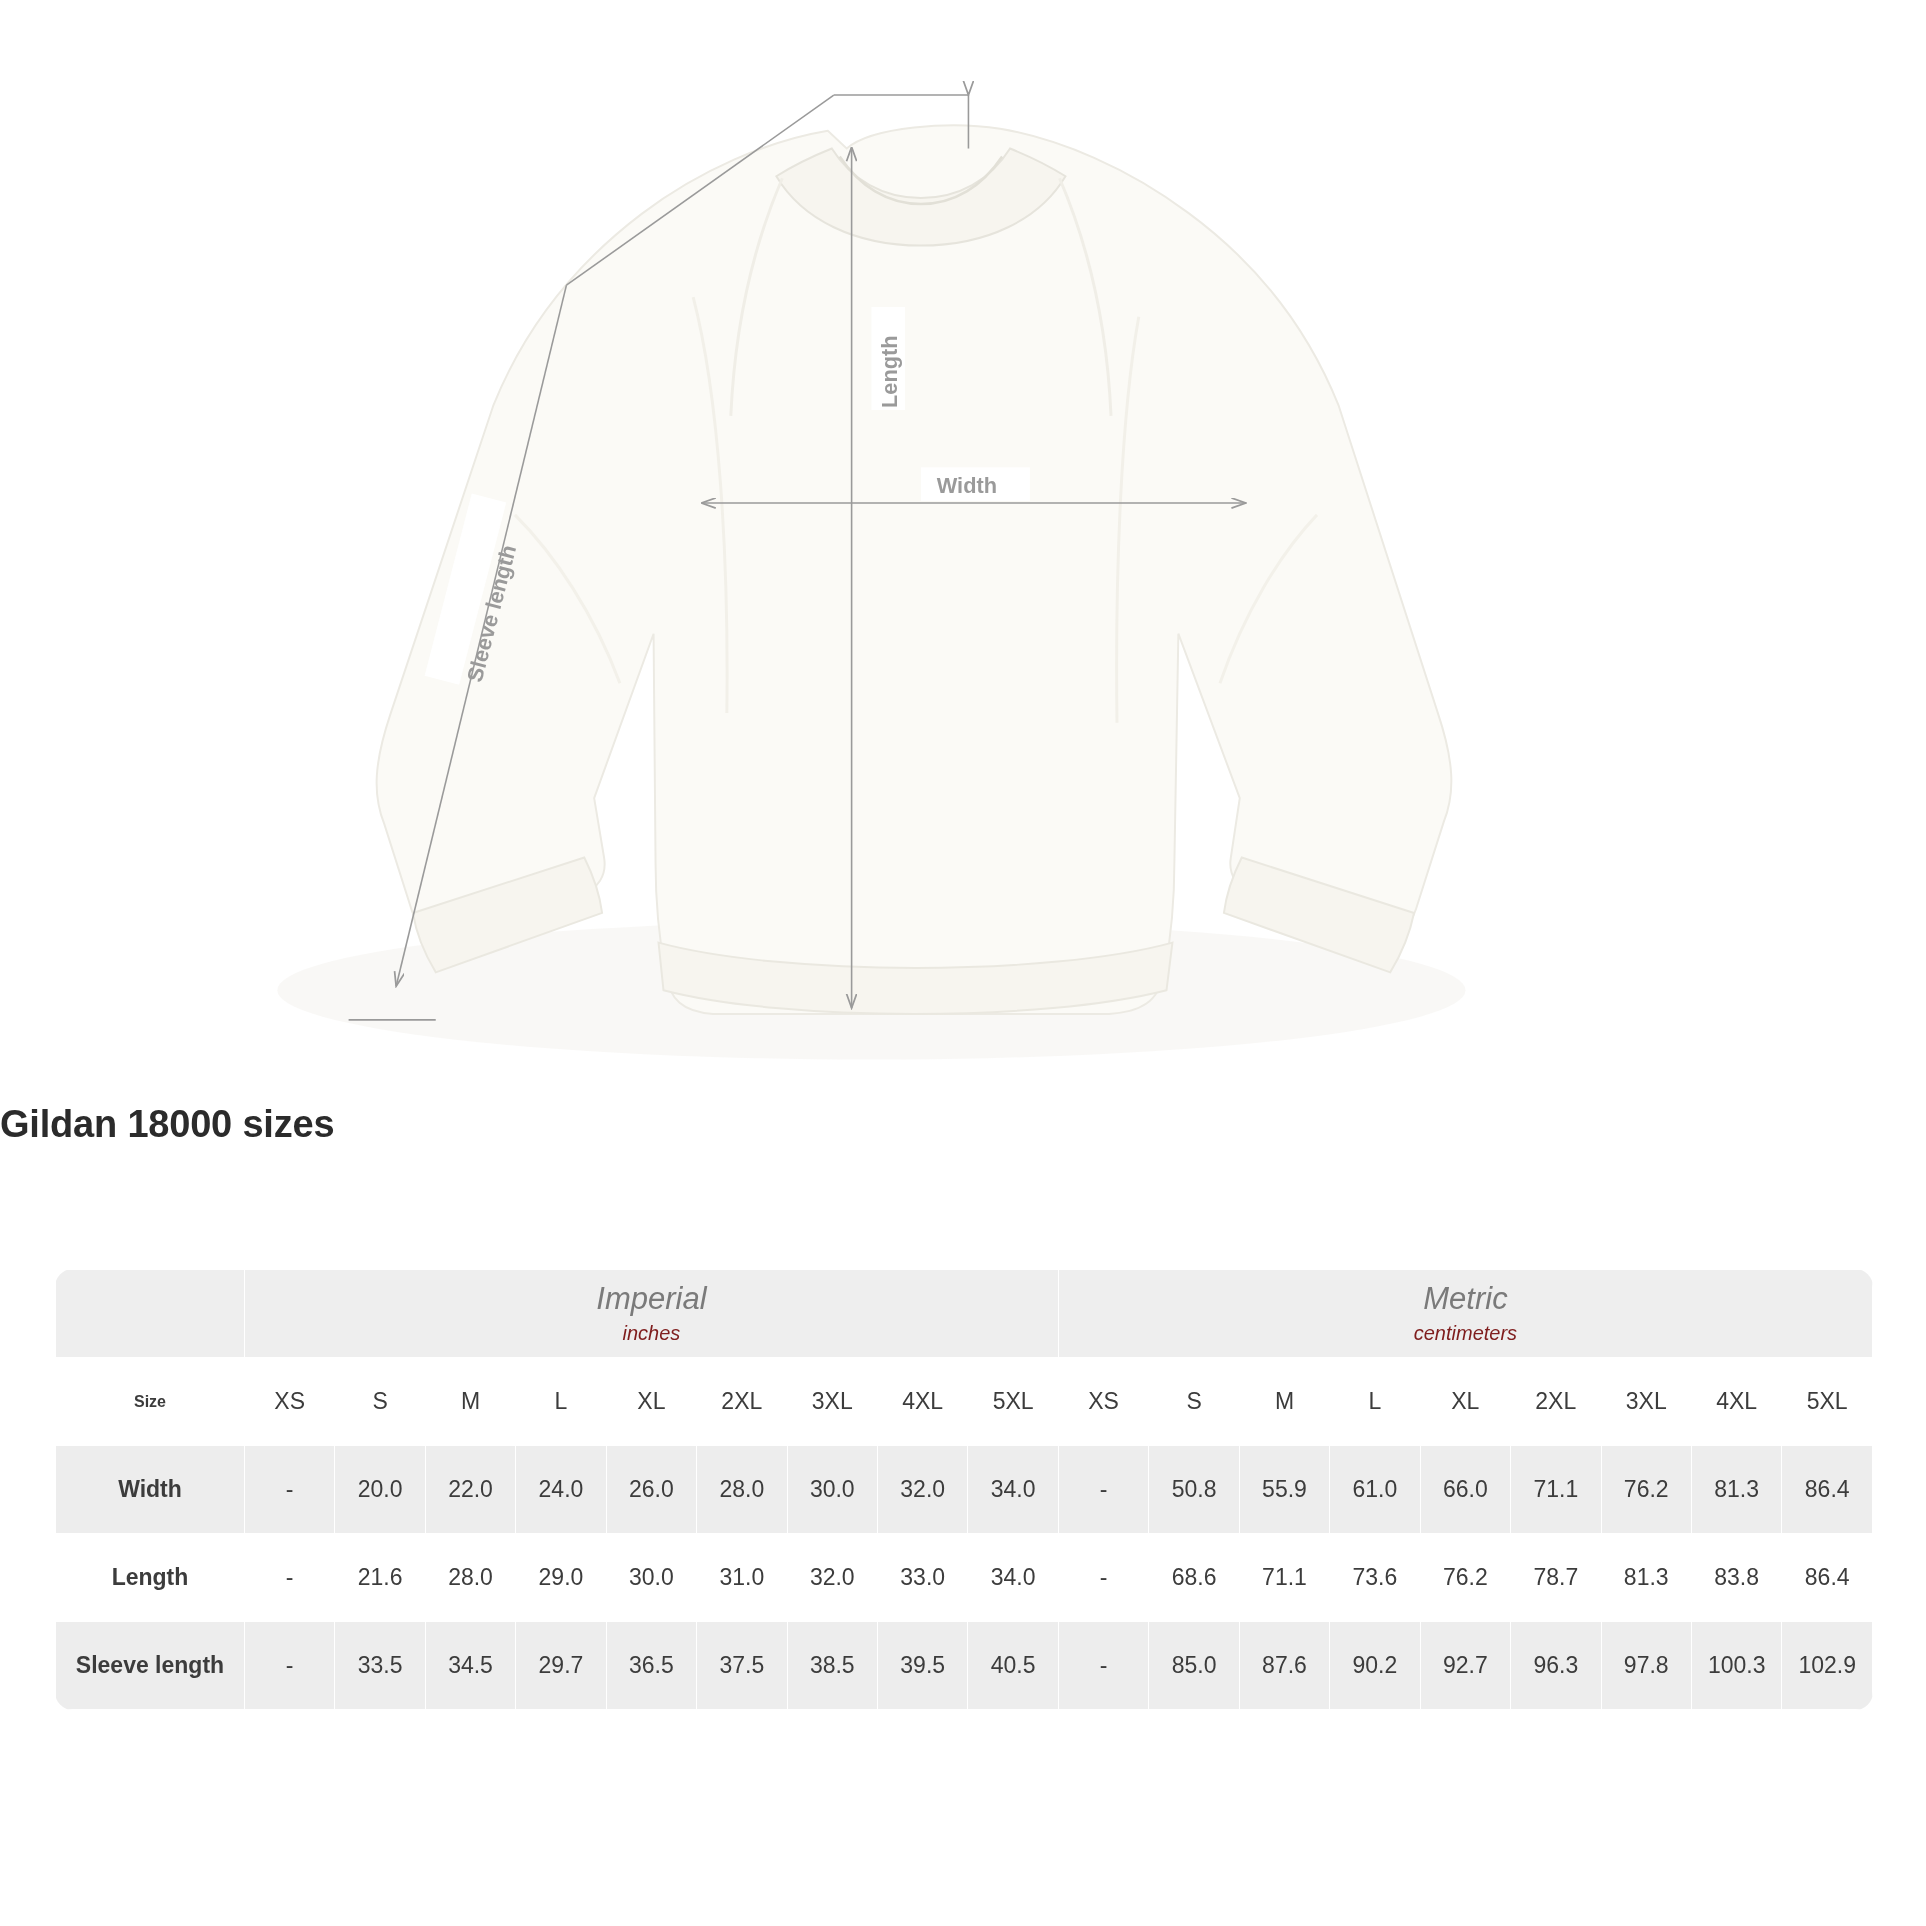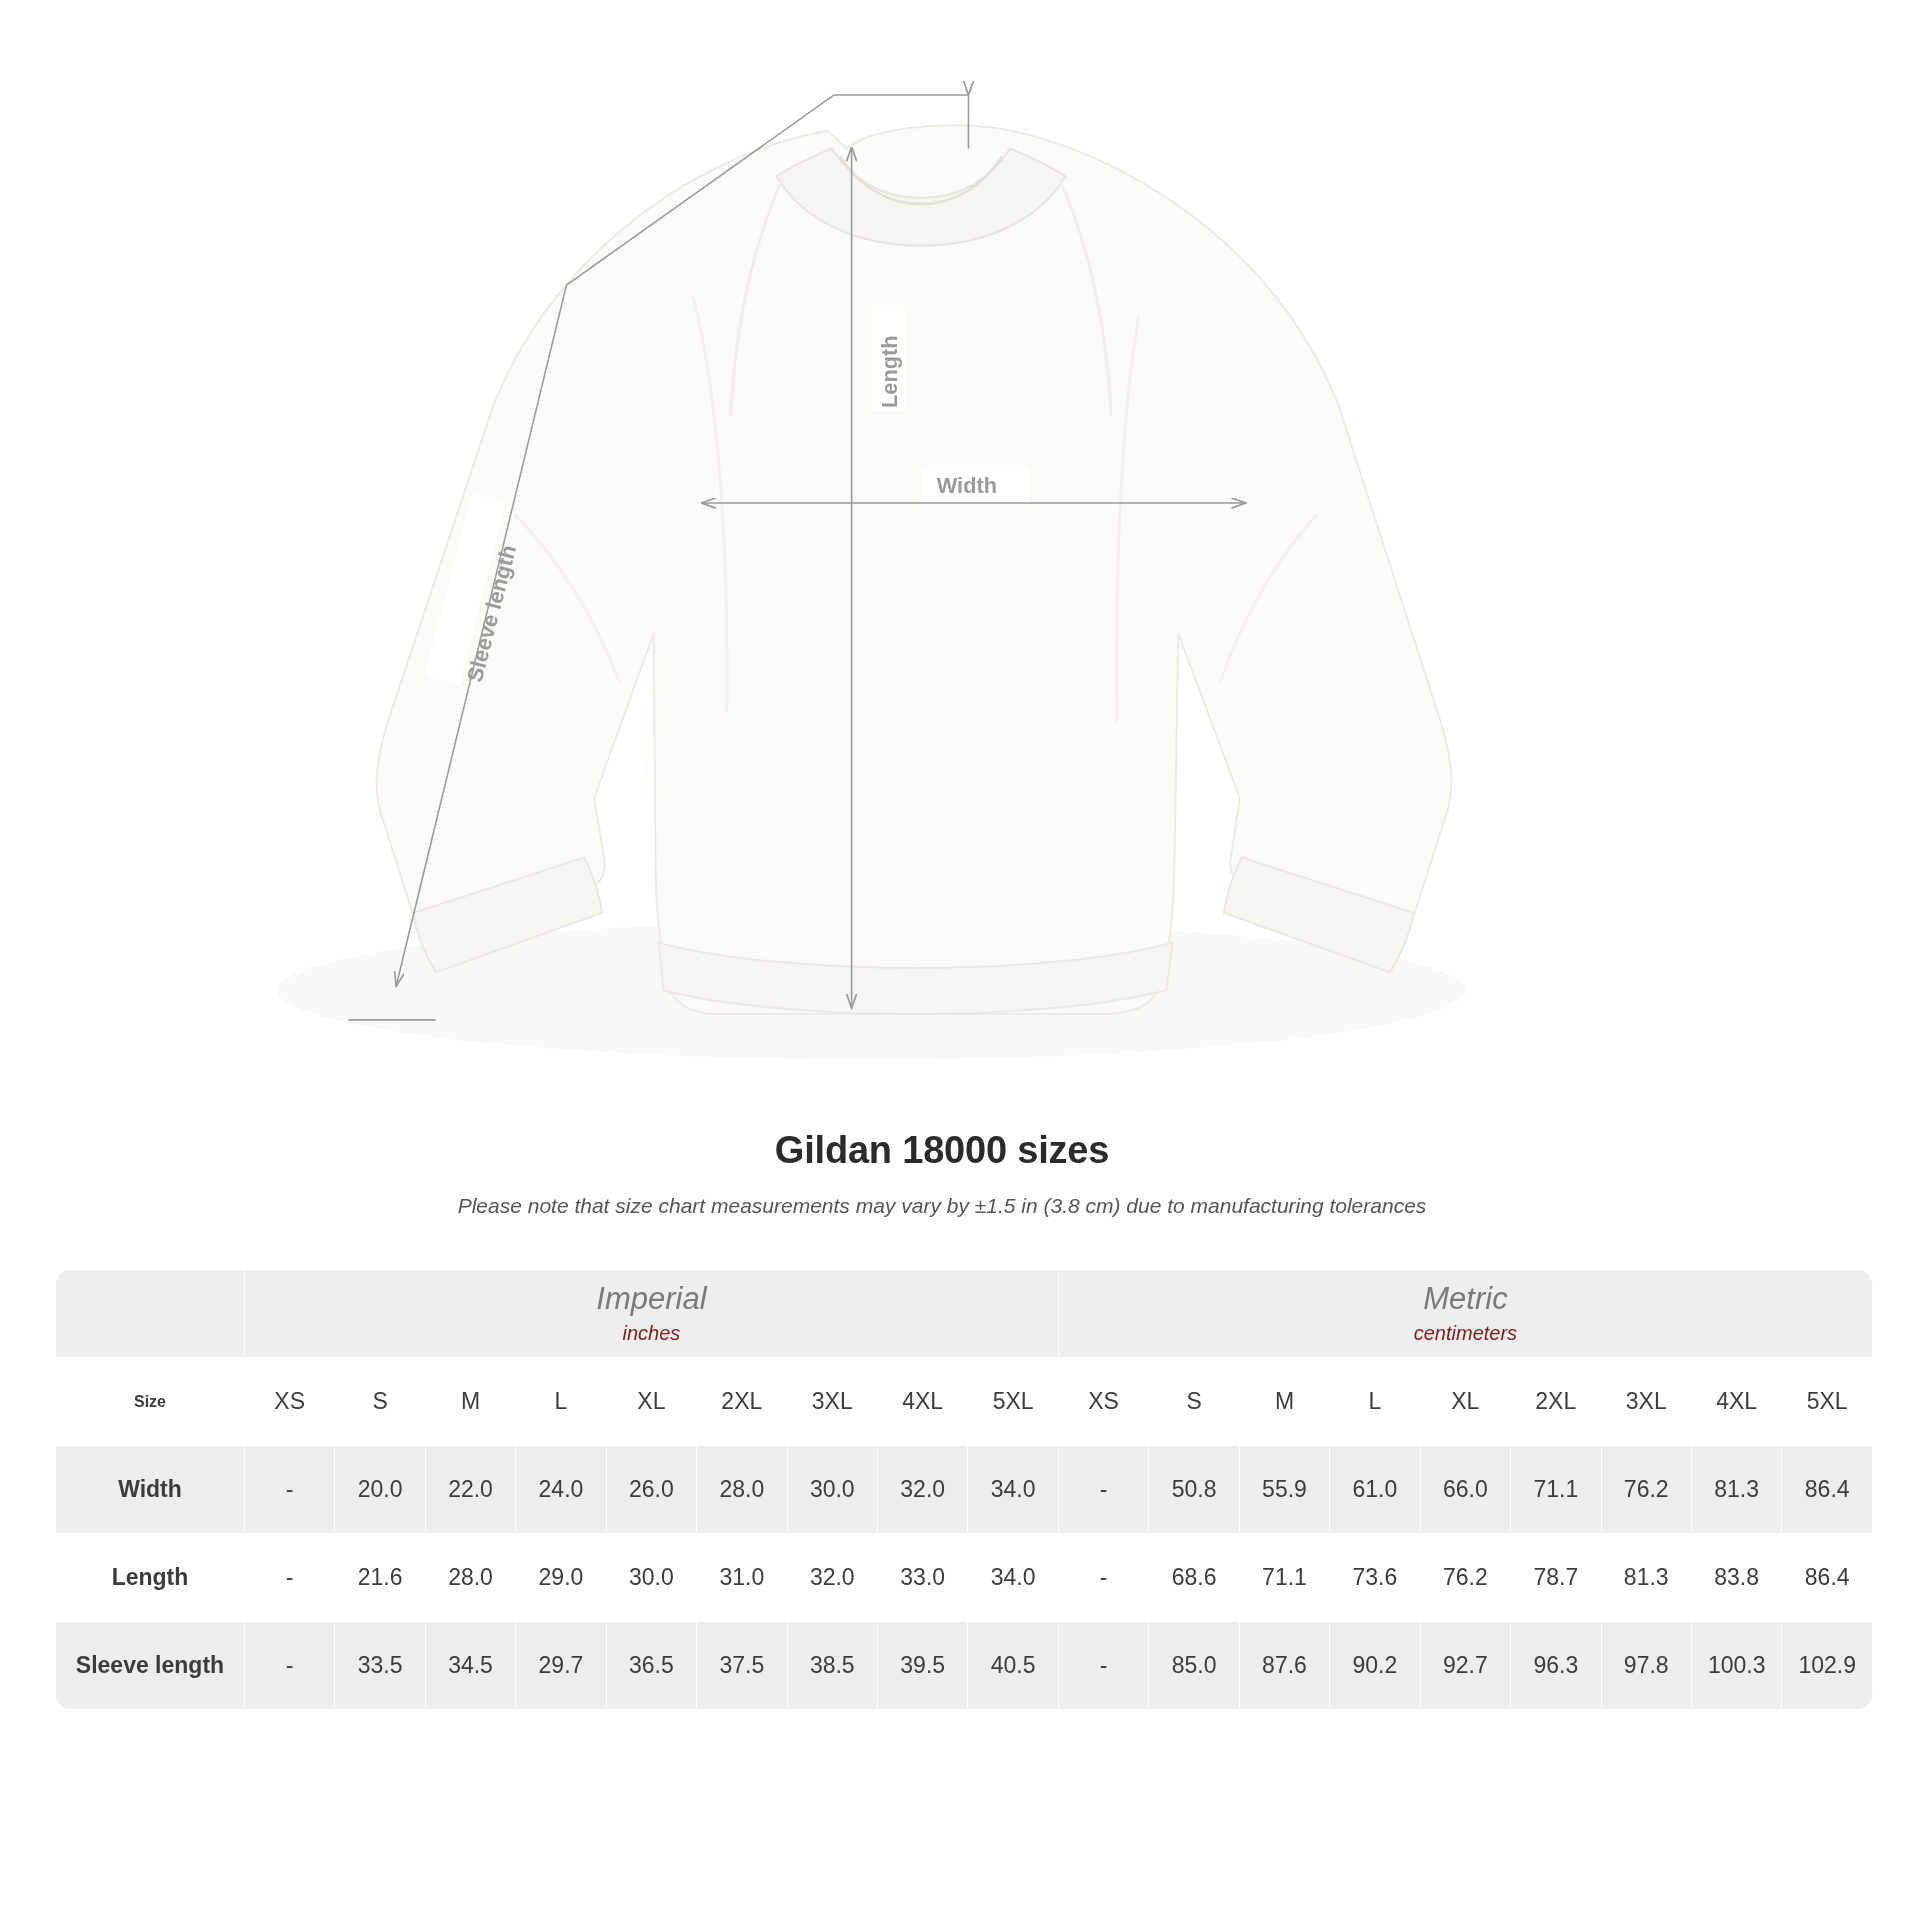--- a/index.html
+++ b/index.html
@@ -31,23 +31,23 @@
   .garment-svg {
     position: absolute;
     left: 0;
     top: 0;
   }
 
   
   .title-block {
     position: absolute;
     left: 0;
-    top: 1129px;
+    top: 1103px;
     width: 1884px;
-    text-align: center;
+    text-align: left;
   }
   .chart-title {
     font-size: 38px;
     font-weight: bold;
     color: #2b2b2b;
     letter-spacing: -0.2px;
   }
   .chart-note {
     margin-top: 22px;
     font-size: 21px;
@@ -227,21 +227,20 @@
       </g>
       <g>
         <rect x="452" y="500" width="36" height="190" fill="#ffffff" transform="rotate(14.5 470 595)"></rect>
         <text class="meas-label" transform="translate(486,690) rotate(-75.5)">Sleeve length</text>
       </g>
     </svg>
   </div>
 
   <div class="title-block">
     <div class="chart-title">Gildan 18000 sizes</div>
-    <div class="chart-note">Please note that size chart measurements may vary by ±1.5 in (3.8 cm) due to manufacturing tolerances</div>
   </div>
 
   <div class="table-wrap">
     <table class="size-table">
       <colgroup>
         <col class="col-label">
         <col class="col-val">
           <col class="col-val">
           <col class="col-val">
           <col class="col-val">

